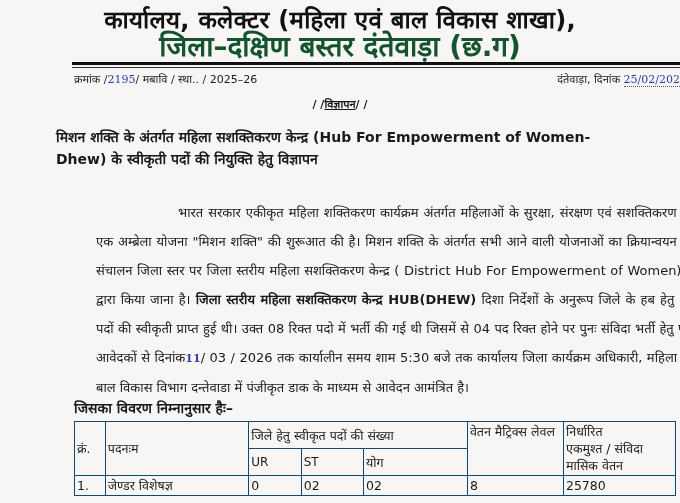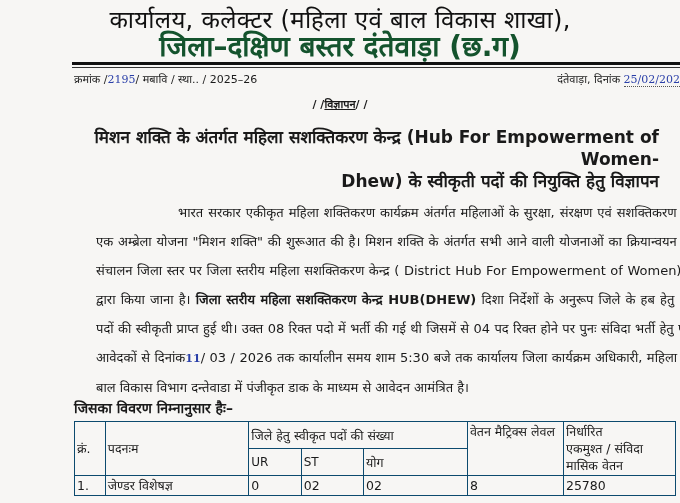--- a/index.html
+++ b/index.html
@@ -6,21 +6,21 @@
   body {
     width: 680px; height: 503px; overflow: hidden;
     background: #f7f6f4;
     font-family: "DejaVu Sans", sans-serif;
     color: #1a1a1a;
     position: relative;
   }
   .page { position: absolute; left: 0; top: 0; width: 680px; height: 503px; }
   .header-line1 {
     position: absolute; left: 0; width: 680px; top: 2px;
-    text-align: center; font-size: 24px; font-weight: normal; letter-spacing: 0.3px;
+    text-align: center; font-size: 24px; font-weight: bold; letter-spacing: 0.3px;
     color: #111;
   }
   .header-line2 {
     position: absolute; left: 0; width: 680px; top: 26px;
     text-align: center; font-size: 28px; font-weight: bold; color: #14532d;
   }
   .rule-thick {
     position: absolute; left: 72px; width: 608px; top: 62px; height: 3px; background: #111;
   }
   .rule-thin {
@@ -33,22 +33,22 @@
   .ref-left { position: absolute; left: 0; top: 0; }
   .ref-right { position: absolute; right: 0; top: 0; }
   .hand { color: #2a3fa8; font-family: "DejaVu Serif", serif; font-size: 11px; }
   .dotted { border-bottom: 1px dotted #555; }
   .vigyapan {
     position: absolute; left: 0; width: 680px; top: 96px; text-align: center;
     font-size: 11px; font-weight: bold;
   }
   .vigyapan .u { text-decoration: underline; }
   .subject {
-    position: absolute; left: 49px; width: 610px; top: 126px;
-    text-align: right; font-size: 17px; font-weight: bold; line-height: 22px;
+    position: absolute; left: 56px; width: 610px; top: 126px;
+    text-align: left; font-size: 14px; font-weight: bold; line-height: 22px;
   }
   .body-text {
     position: absolute; left: 72px; width: 600px; top: 198px;
     font-size: 13px; line-height: 29px; text-align: justify; margin-left: 24px;
   }
   .body-text p { margin: 0; text-indent: 82px; }
   .b { font-weight: bold; }
   .detail-heading {
     position: absolute; left: 74px; top: 398px; font-size: 14px; font-weight: bold;
   }

